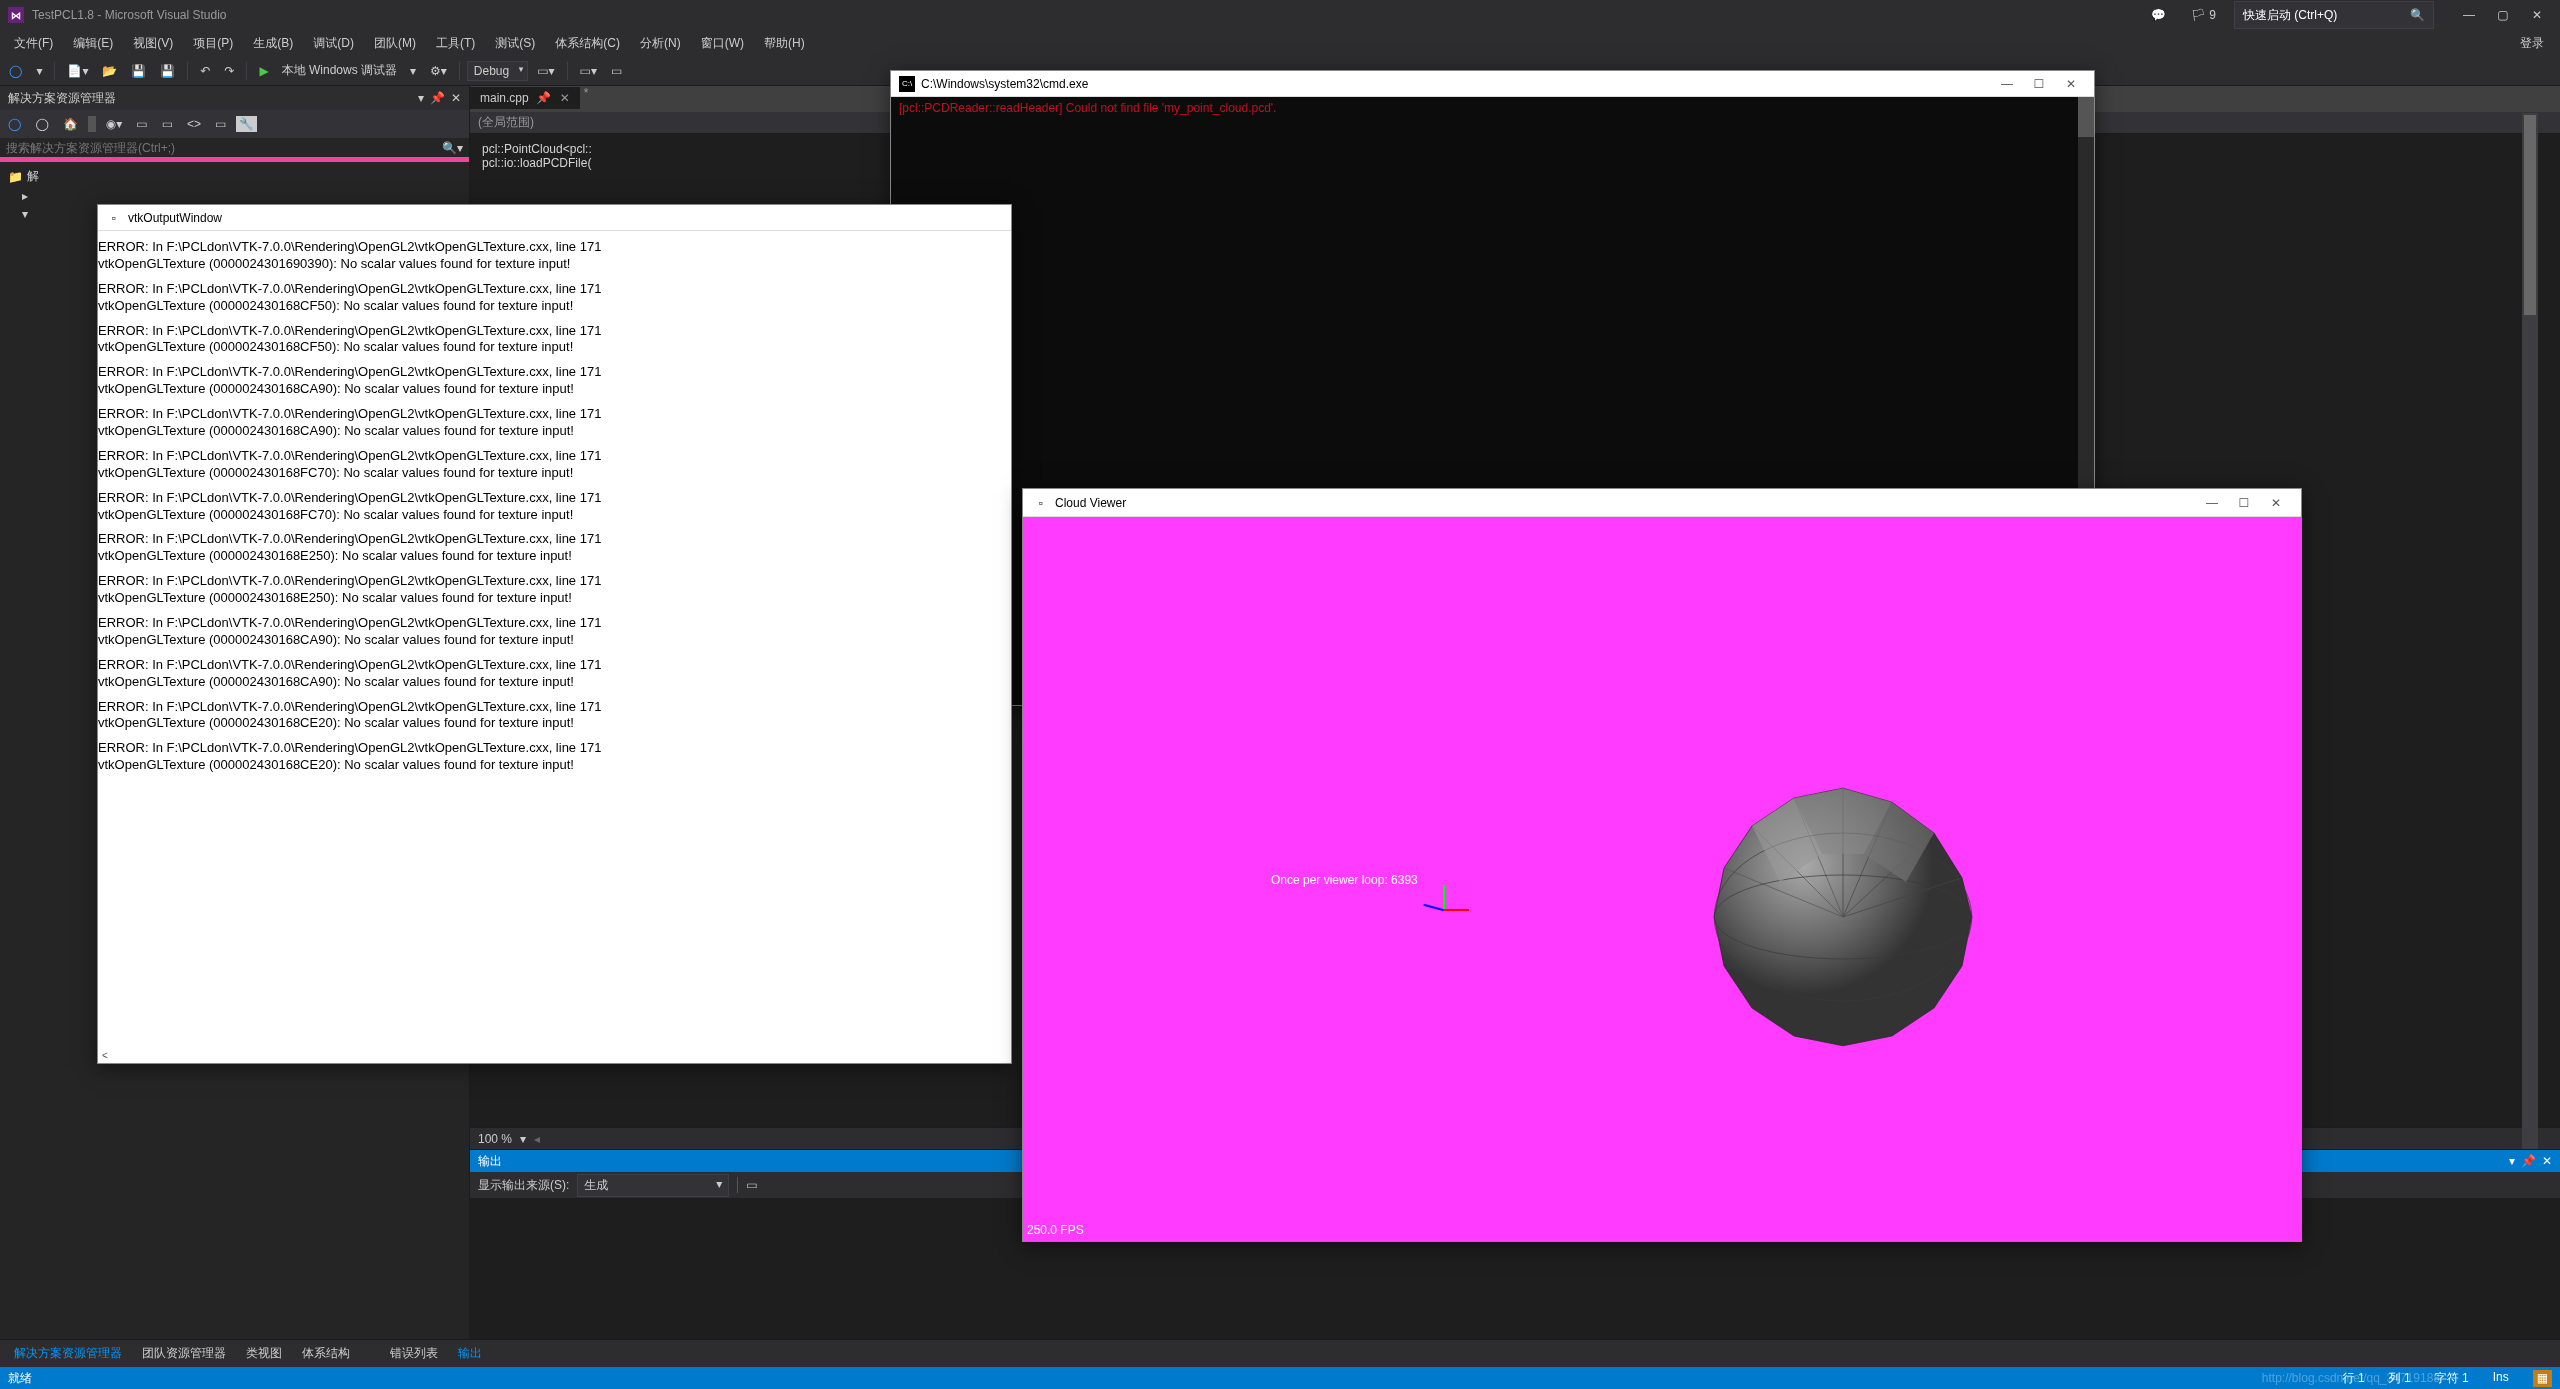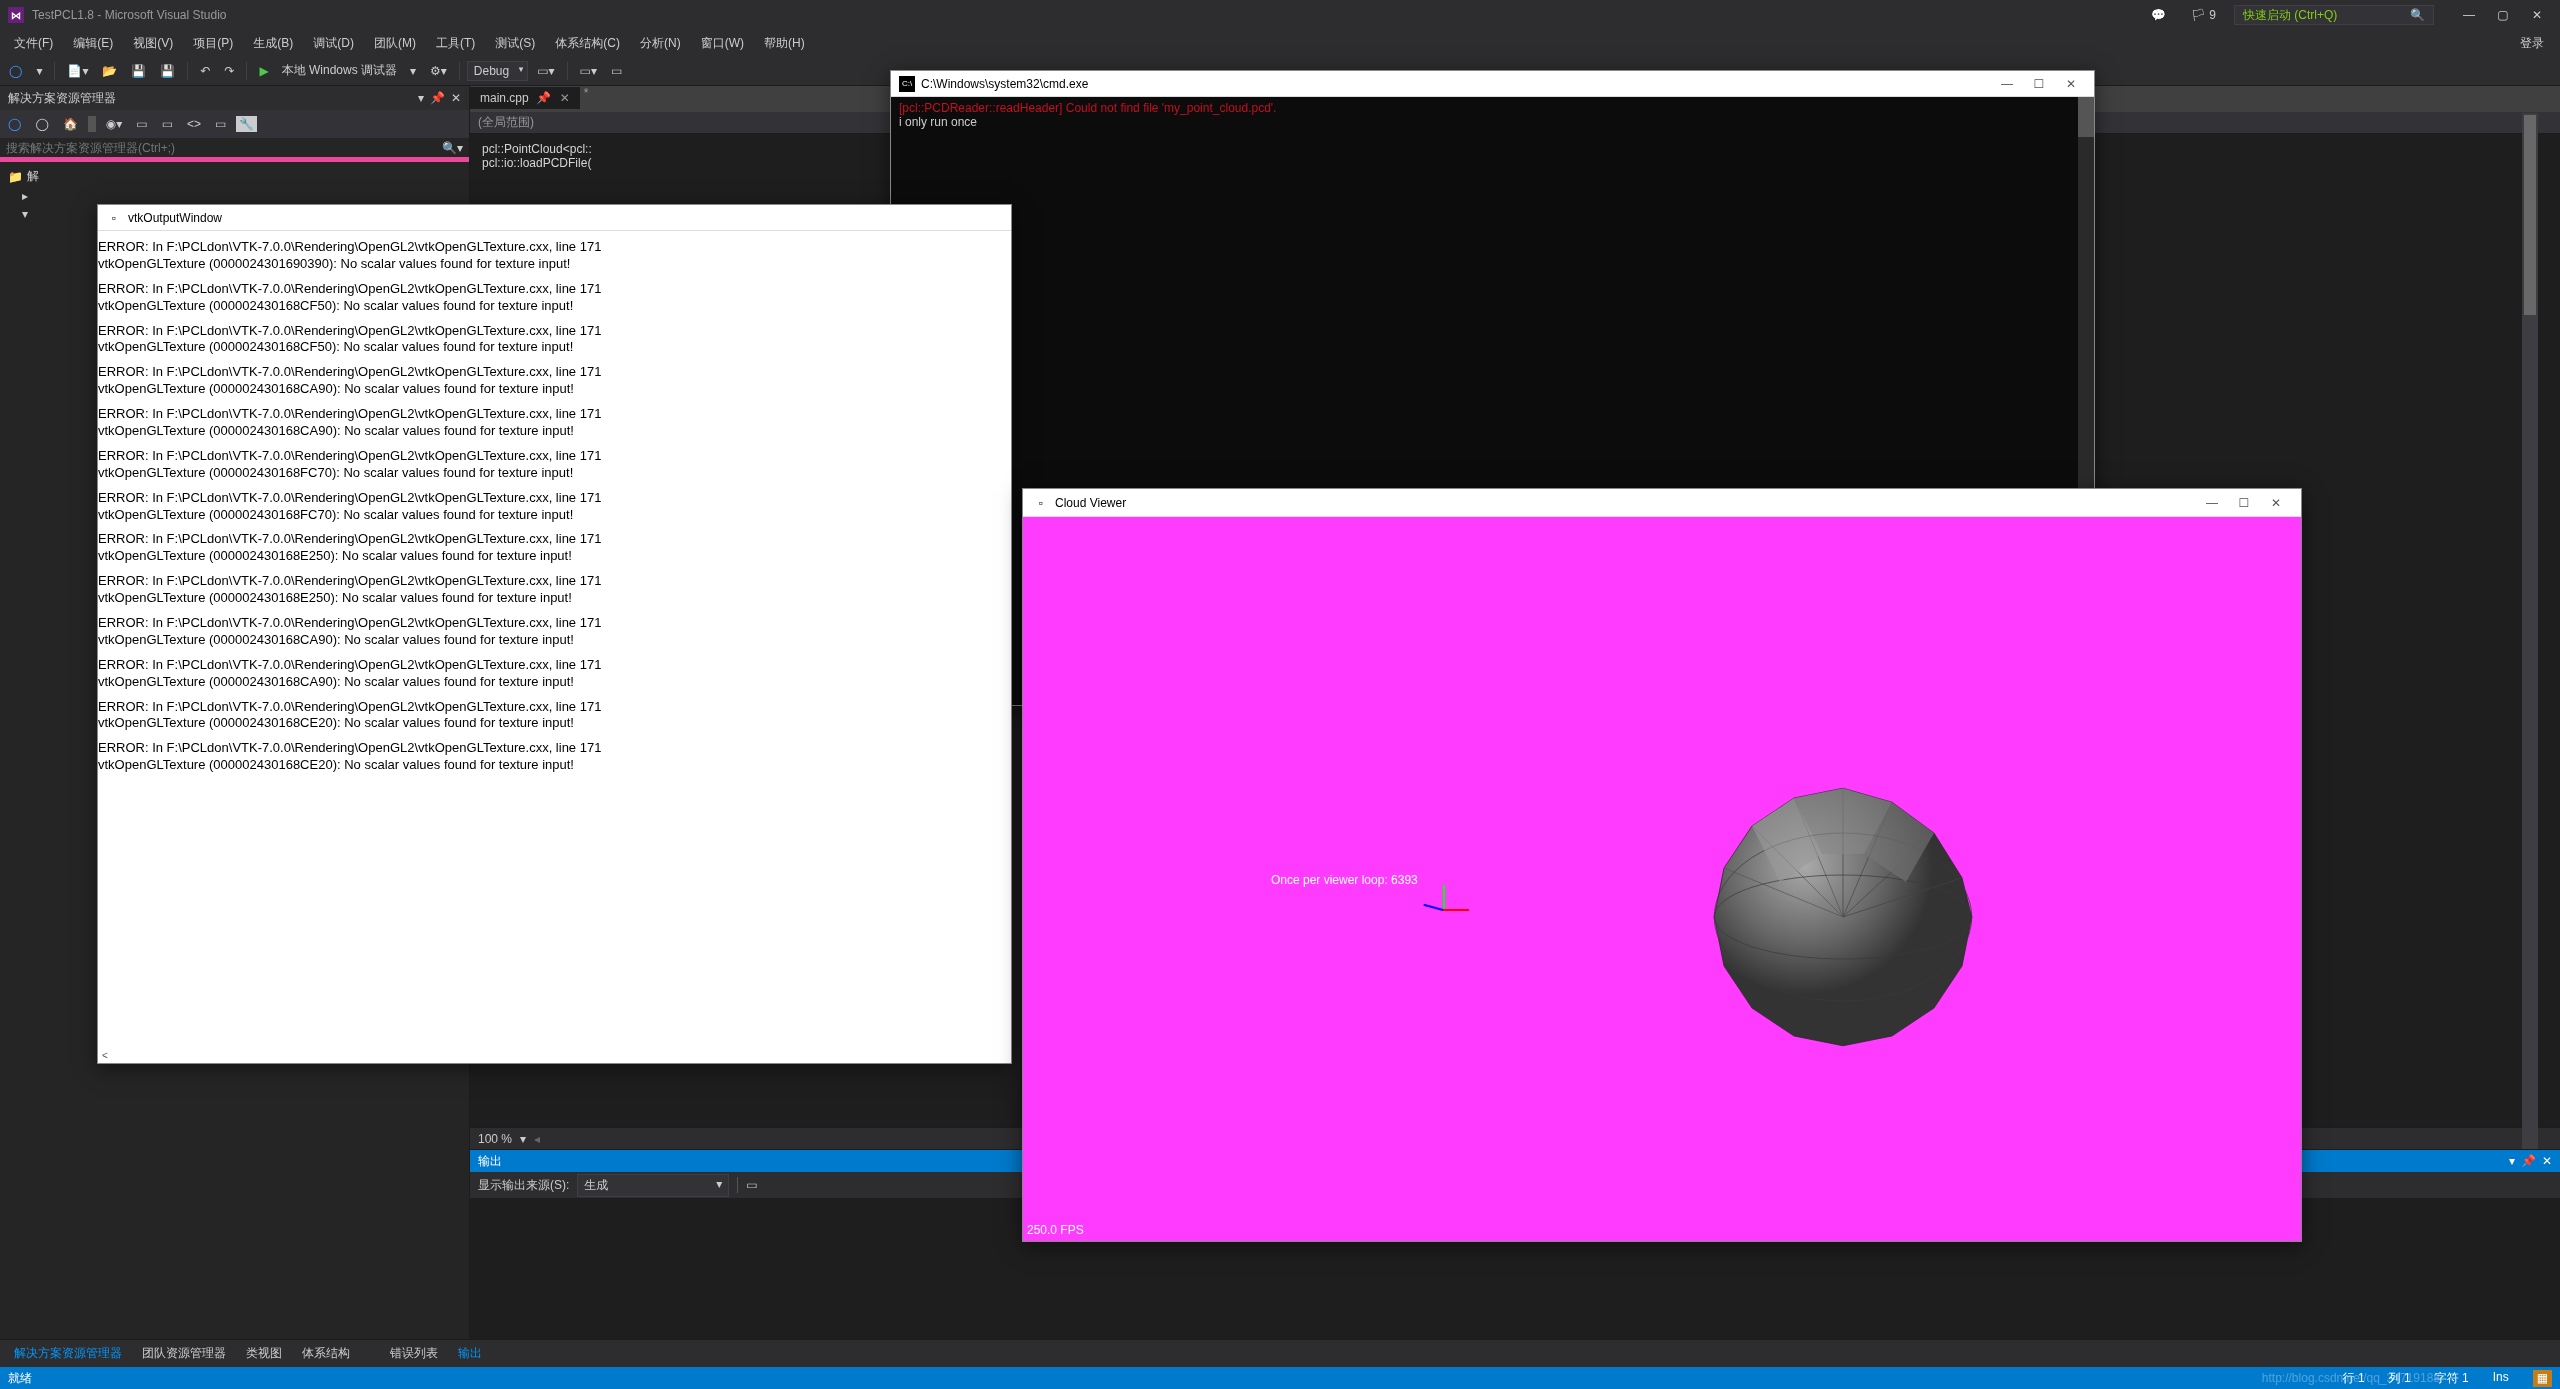--- a/index.html
+++ b/index.html
@@ -3,21 +3,21 @@
 <meta charset="utf-8">
 <style>
 * { margin: 0; padding: 0; box-sizing: border-box; font-family: "Microsoft YaHei", "Segoe UI", sans-serif; font-size: 12px; }
 body { background: #2d2d30; color: #f1f1f1; width: 2560px; height: 1389px; overflow: hidden; position: relative; transform-origin: top left; }
 
 
 .titlebar { height: 30px; background: #2d2d30; display: flex; align-items: center; padding: 0 8px; color: #999; }
 .titlebar .vs-logo { width: 16px; height: 16px; background: #68217a; margin-right: 8px; display: inline-flex; align-items: center; justify-content: center; color: #fff; font-size: 10px; font-weight: bold; }
 .titlebar-right { margin-left: auto; display: flex; align-items: center; gap: 12px; }
 .titlebar-right .icon-btn { color: #ccc; cursor: pointer; padding: 2px 6px; }
-.quick-launch { background: #333337; border: 1px solid #3f3f46; color: #84cc16; padding: 2px 8px; width: 200px; height: 20px; display: flex; align-items: center; }
+.quick-launch { background: #333337; border: 1px solid #3f3f46; color: #ffffff; padding: 2px 8px; width: 200px; height: 28px; display: flex; align-items: center; }
 .win-controls { display: flex; gap: 4px; margin-left: 8px; }
 .win-controls span { width: 30px; height: 20px; display: flex; align-items: center; justify-content: center; color: #ccc; cursor: pointer; }
 
 
 .menubar { height: 26px; background: #2d2d30; display: flex; align-items: center; padding: 0 4px; }
 .menubar span { padding: 4px 10px; color: #ccc; cursor: pointer; }
 .menubar .login { margin-left: auto; color: #ccc; padding-right: 12px; }
 
 
 .toolbar { height: 30px; background: #2d2d30; border-bottom: 1px solid #1c1c1c; display: flex; align-items: center; padding: 0 4px; gap: 4px; }
@@ -289,21 +289,20 @@
     <span class="ficon" style="background:#000;color:#fff;font-size:8px">C:\</span>
     <span style="color:#000">C:\Windows\system32\cmd.exe</span>
     <div class="fcontrols">
       <span>—</span>
       <span>☐</span>
       <span>✕</span>
     </div>
   </div>
   <div class="cmd-content">
     <div class="red">[pcl::PCDReader::readHeader] Could not find file 'my_point_cloud.pcd'.</div>
-    <div>i only run once</div>
   </div>
   <div class="cmd-scrollbar">
       <div class="thumb"></div>
     </div>
 </div>
 
 <div class="float-win vtk-window">
   <div class="float-titlebar">
     <span class="ficon">▫</span>
     <span>vtkOutputWindow</span>

